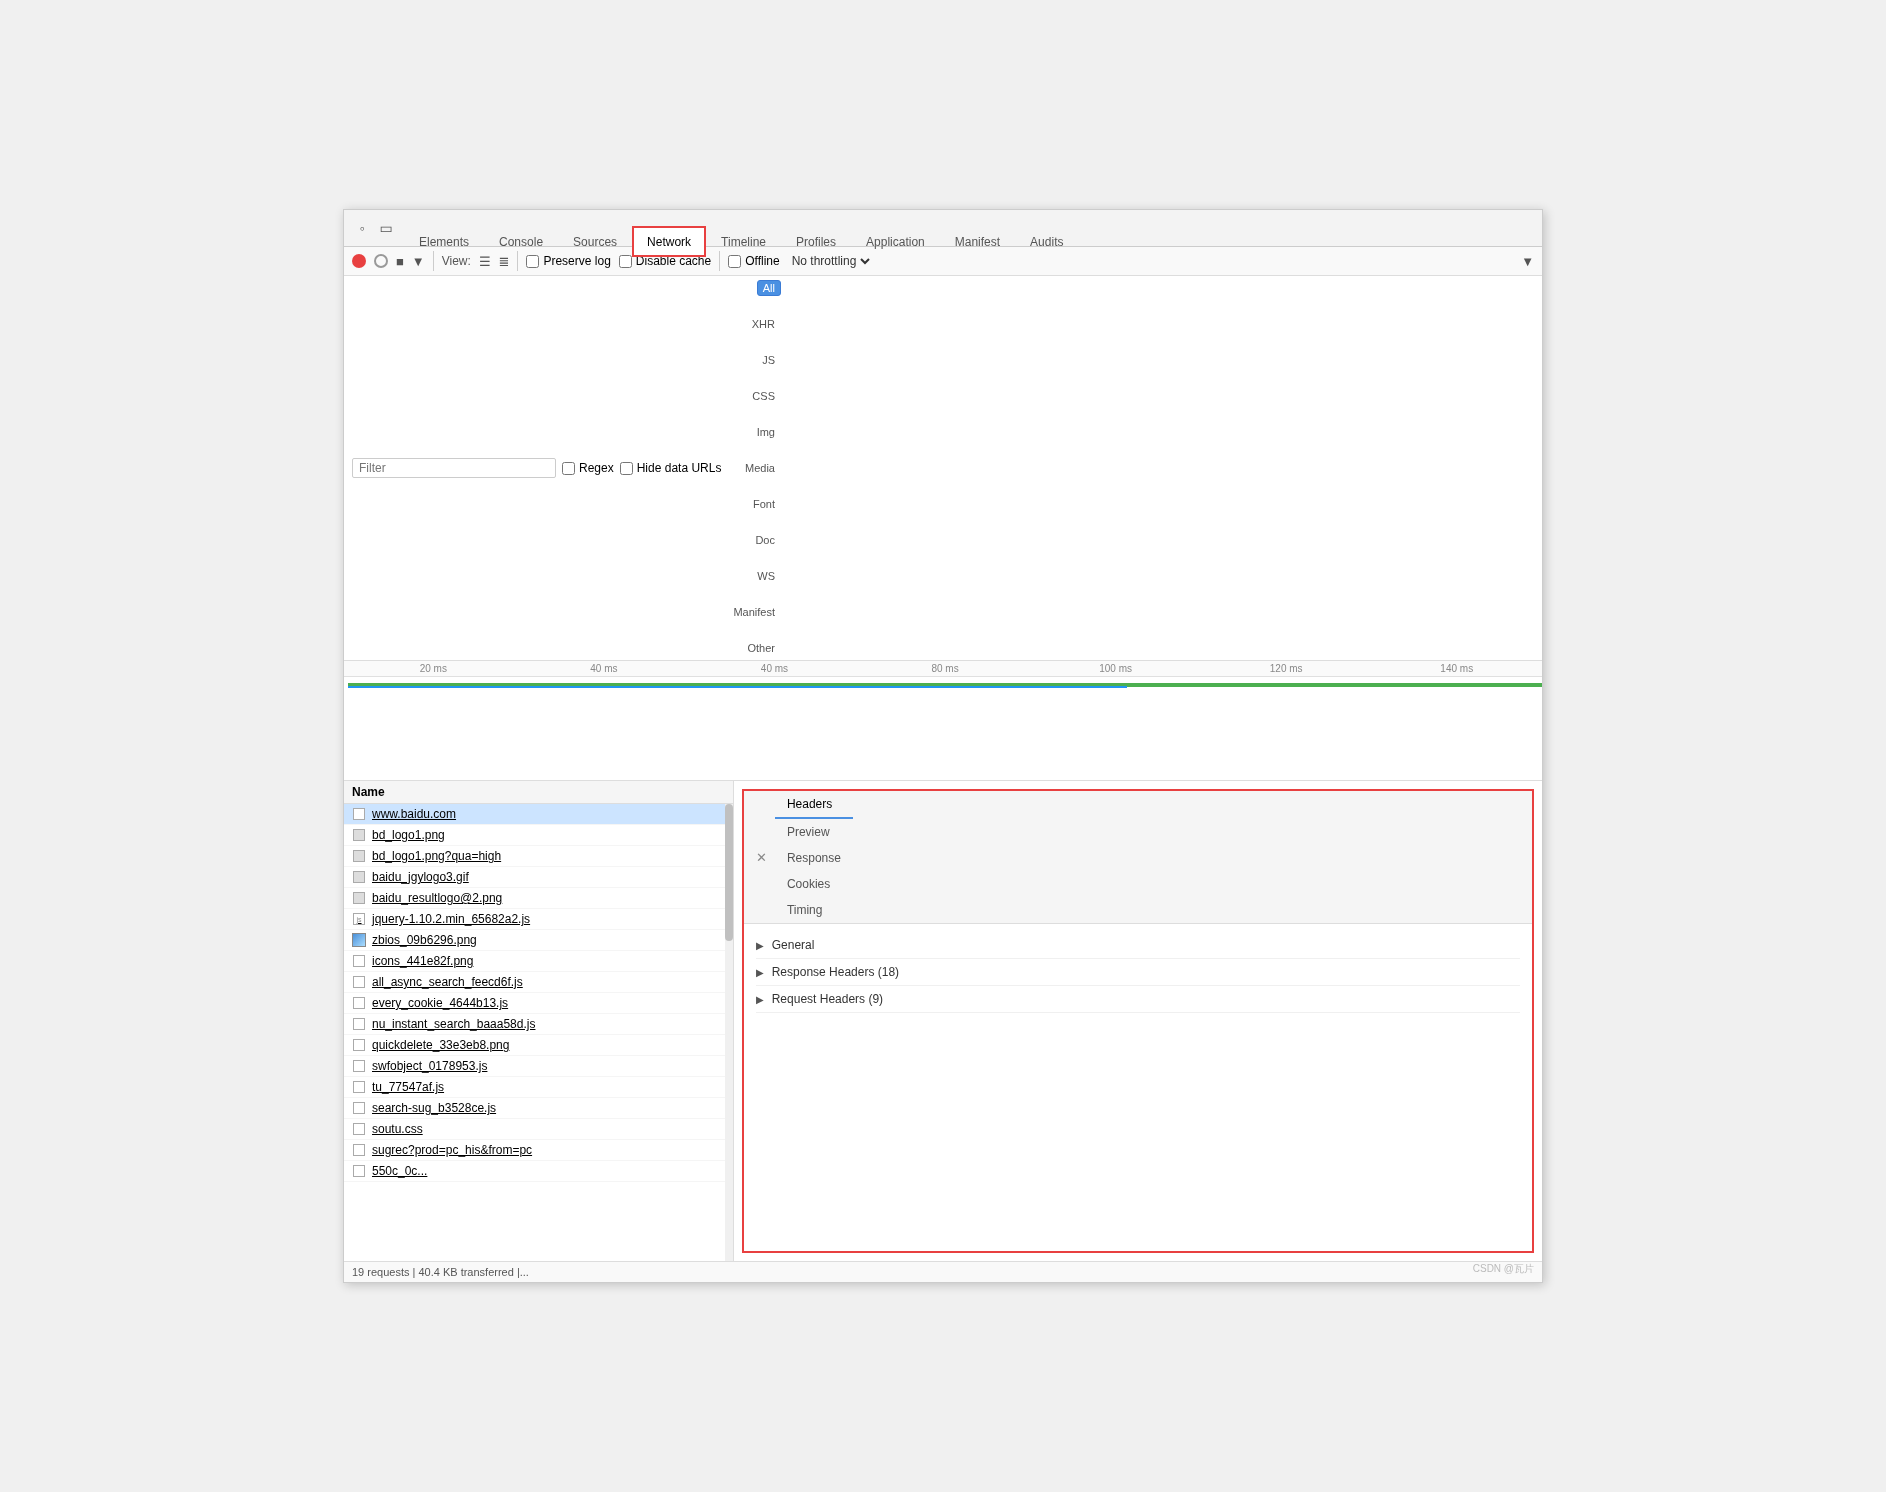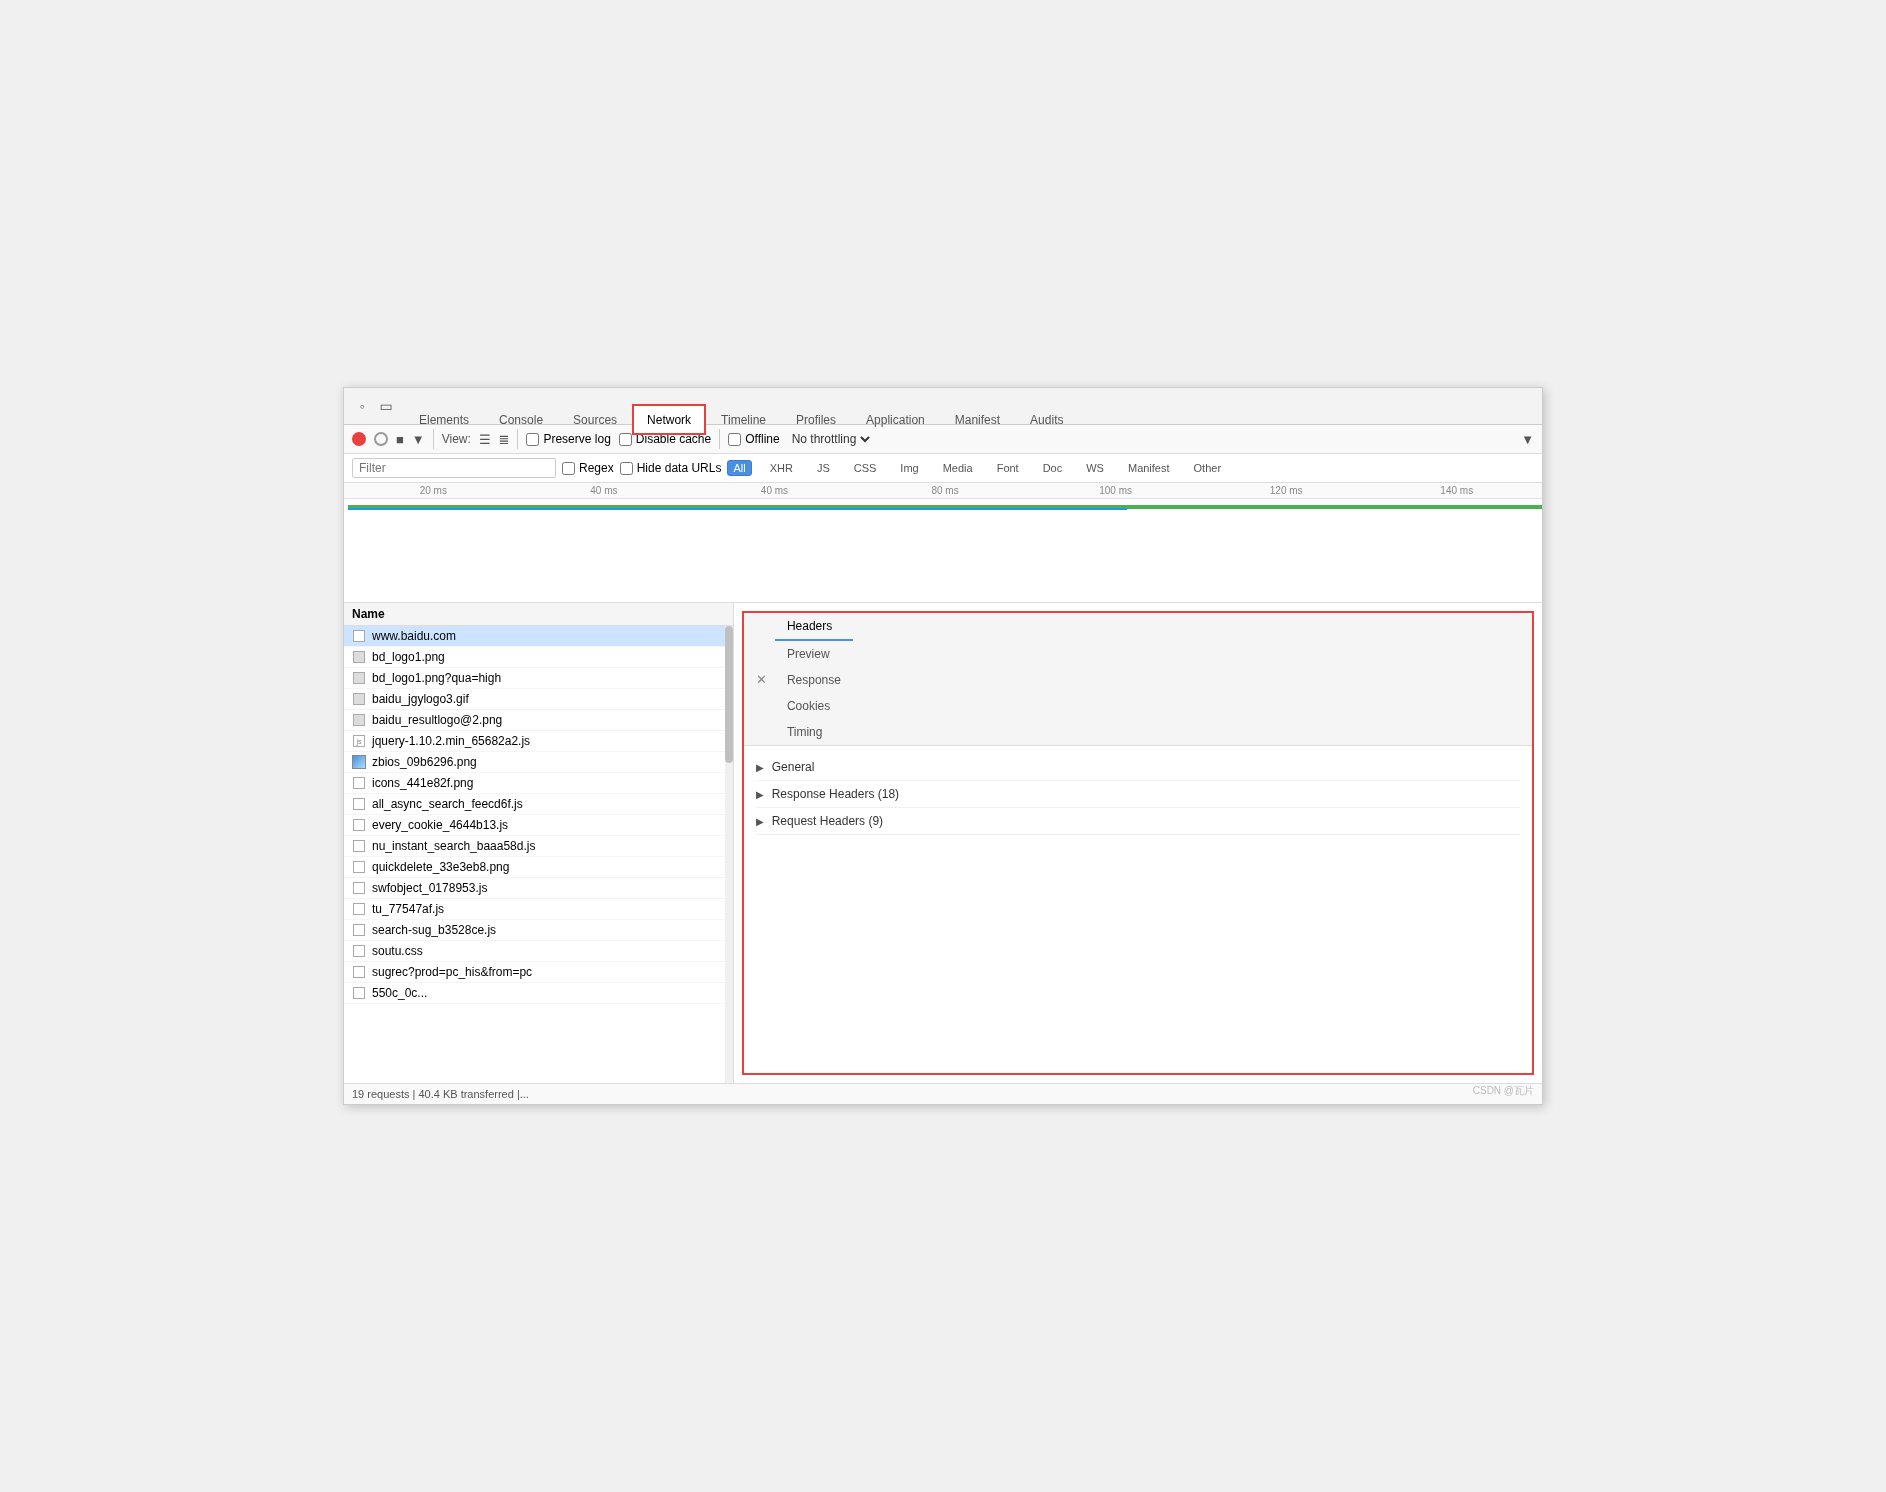--- a/index.html
+++ b/index.html
@@ -133,21 +133,22 @@
     .filter-input {
       border: 1px solid #ccc;
       padding: 2px 6px;
       font-size: 12px;
       width: 204px;
       border-radius: 2px;
     }
     .filter-tags {
       display: flex;
       align-items: flex-end;
-      gap: 12px;
+      gap: 20px;
+      flex-direction: column;
     }
     .filter-tag {
       padding: 1px 5px;
       font-size: 11px;
       border-radius: 3px;
       cursor: pointer;
       border: 1px solid transparent;
       color: #555;
     }
     .filter-tag.active {
@@ -210,20 +211,21 @@
       padding: 4px 8px;
       font-weight: bold;
       font-size: 12px;
       border-bottom: 1px solid #ddd;
       background: #f5f5f5;
     }
     .file-list-scroll {
       flex: 1;
       overflow-y: auto;
       position: relative;
+      text-decoration: underline;
     }
     .file-list-item {
       display: flex;
       align-items: center;
       padding: 3px 8px;
       cursor: pointer;
       font-size: 12px;
       border-bottom: 1px solid #f5f5f5;
     }
     .file-list-item.selected {

